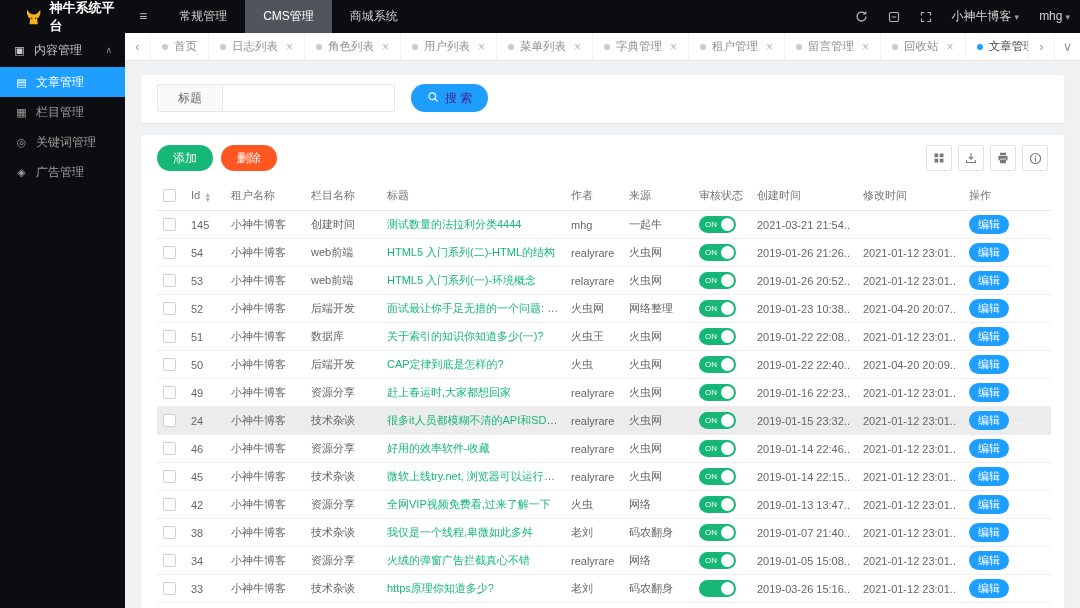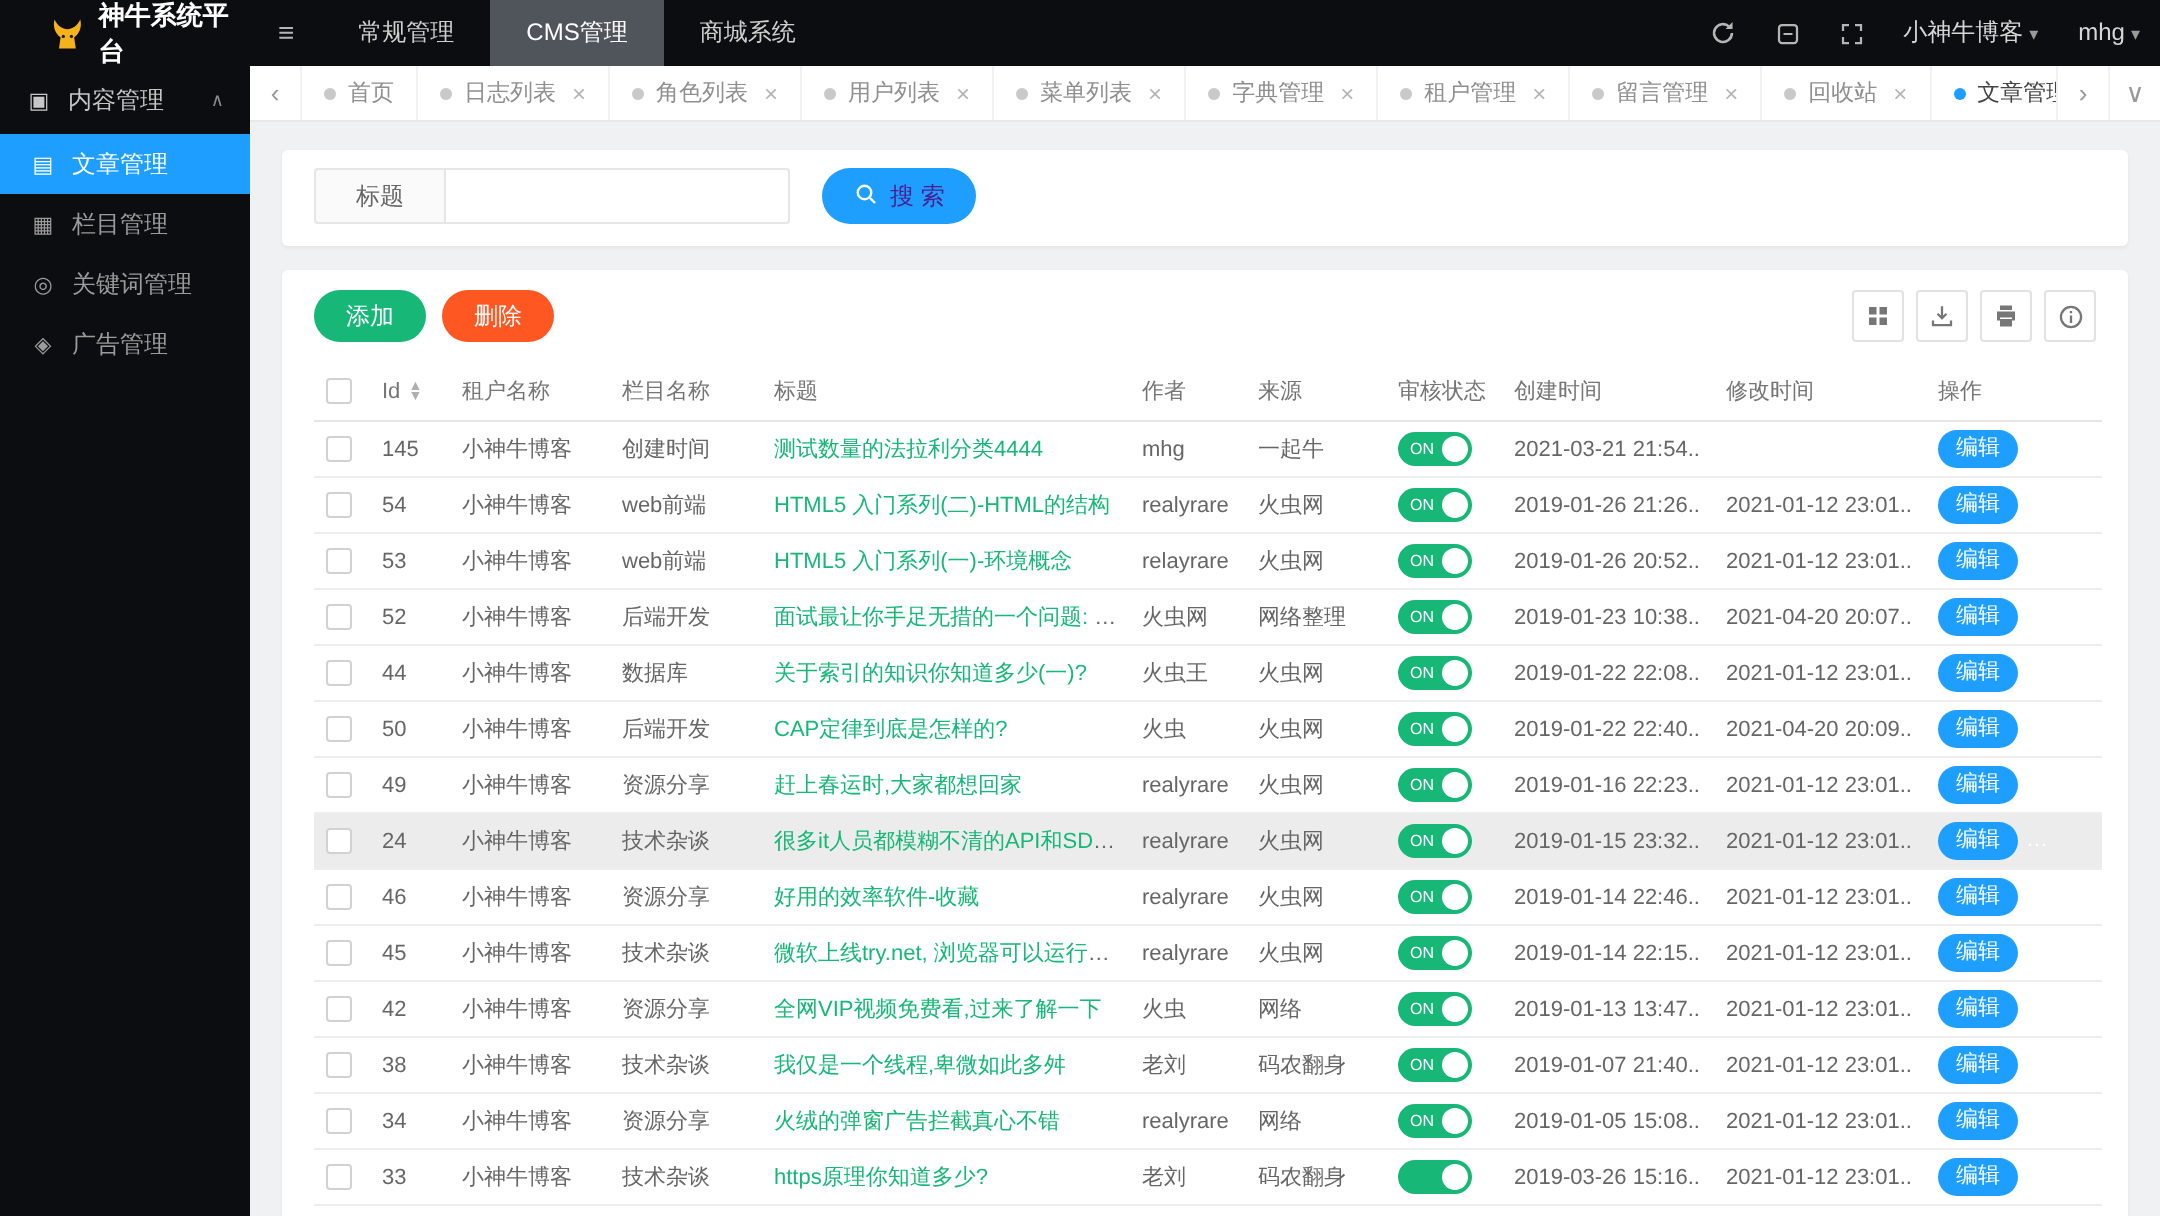--- a/index.html
+++ b/index.html
@@ -340,21 +340,21 @@
               <td><span class="switch">
                   <span class="on">ON</span>
                   <span class="knob"></span>
                 </span></td>
               <td>2019-01-23 10:38..</td>
               <td>2021-04-20 20:07..</td>
               <td><span class="pill edit">编辑</span><span class="pill del">删除</span></td>
             </tr>
             <tr>
               <td><span class="cb"></span></td>
-              <td>44</td>
+              <td>51</td>
               <td>小神牛博客</td>
               <td>数据库</td>
               <td><span class="title-link">关于索引的知识你知道多少(一)?</span></td>
               <td>火虫王</td>
               <td>火虫网</td>
               <td><span class="switch">
                   <span class="on">ON</span>
                   <span class="knob"></span>
                 </span></td>
               <td>2019-01-22 22:08..</td>

